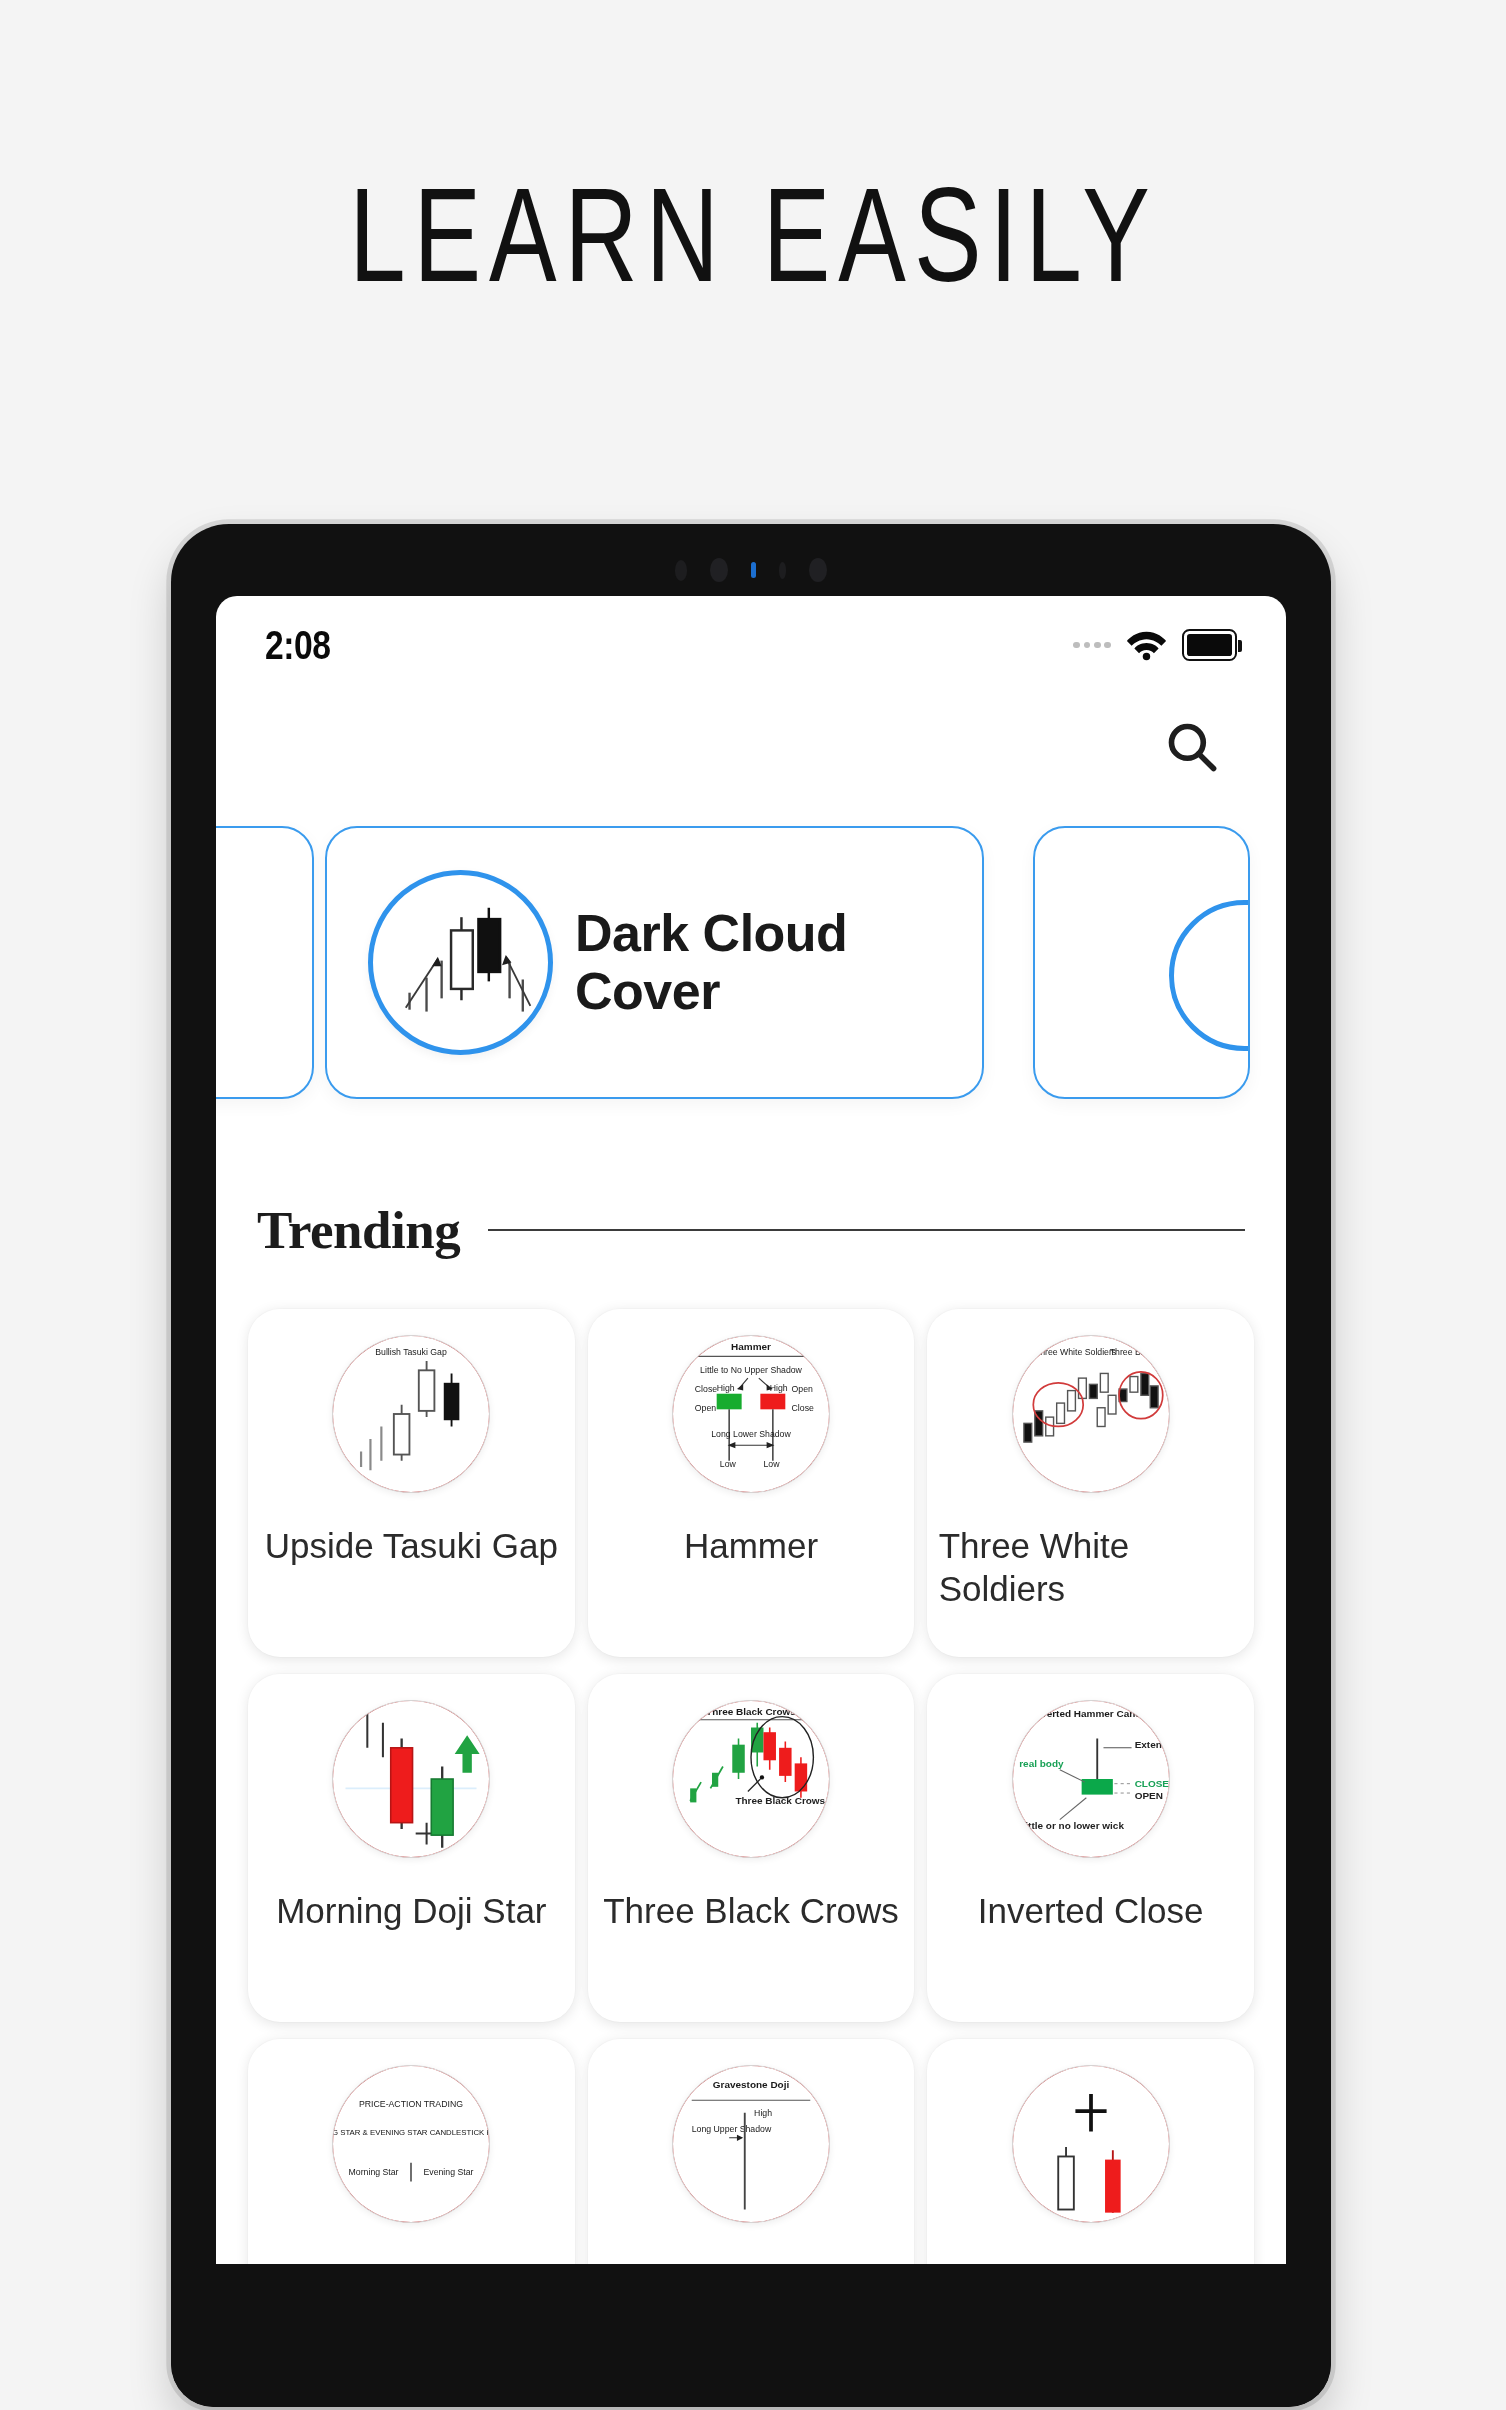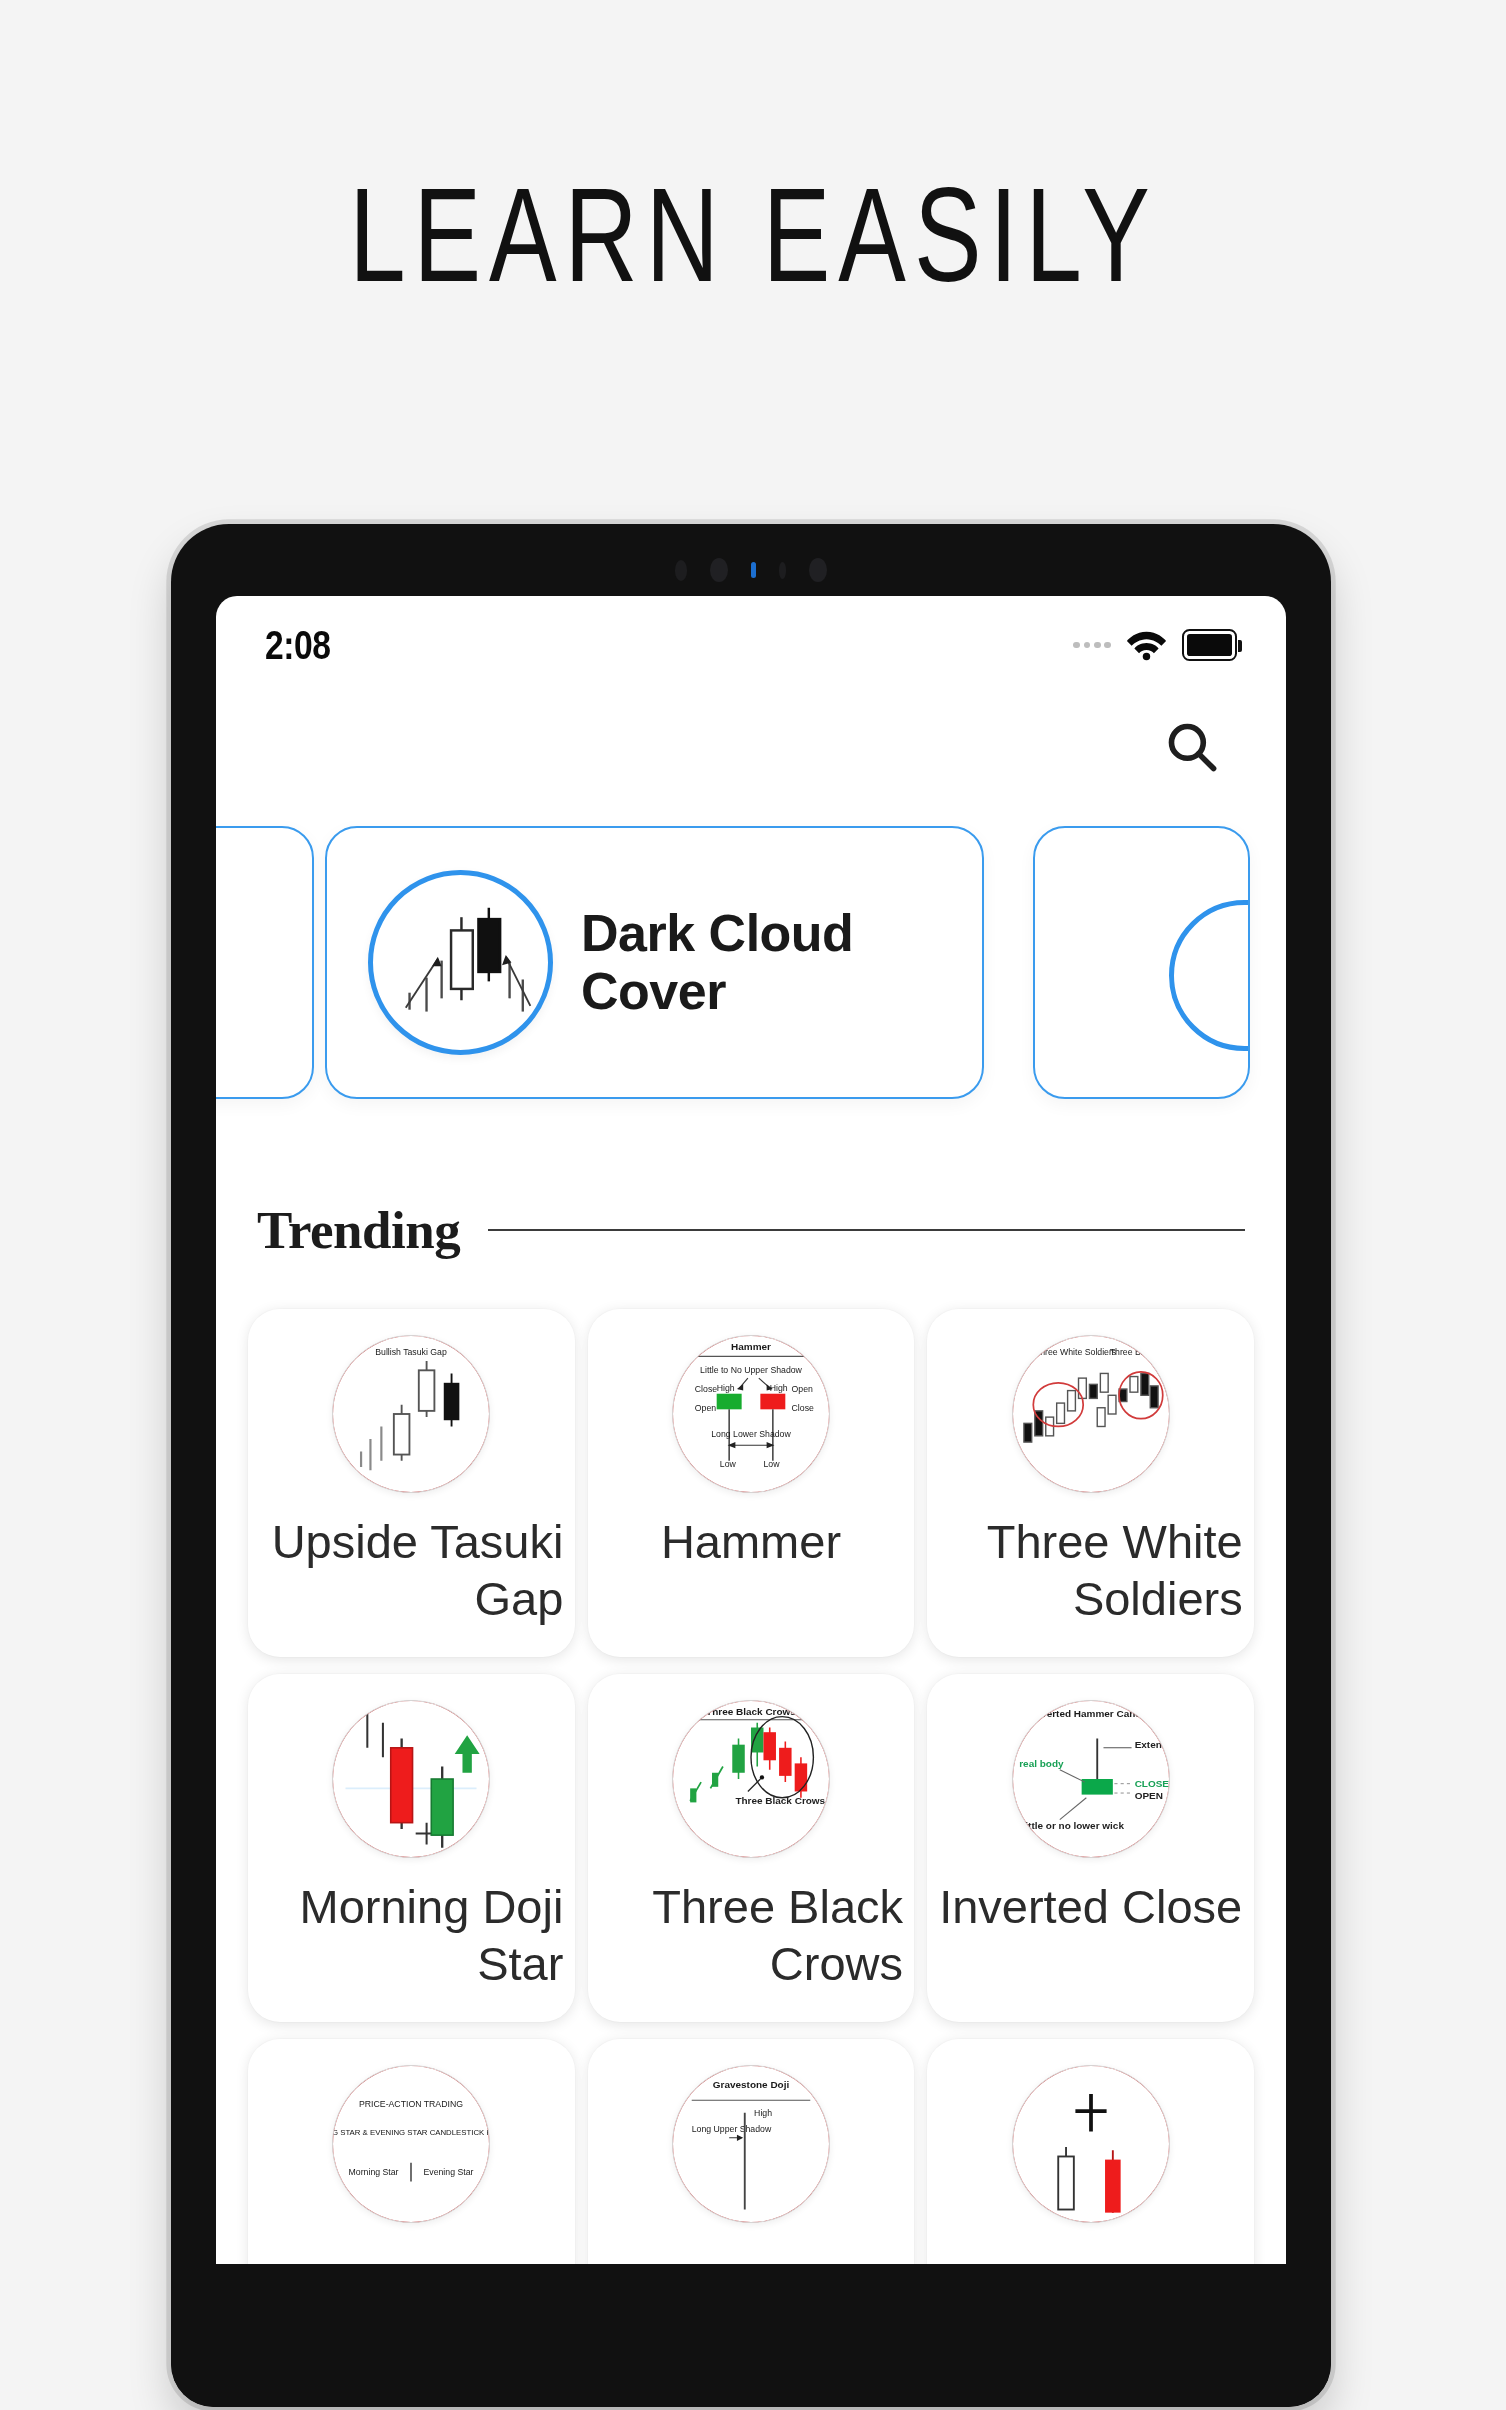--- a/index.html
+++ b/index.html
@@ -96,21 +96,21 @@
   }
   .feat-card {
     position: absolute; top: 7.5px;
     border: 2.8px solid #3a9bee;
     border-radius: 32px;
     background: #fff;
     box-shadow: 0 5.6px 17px rgba(0,0,0,0.045);
   }
   .feat-card.main {
     left: 109px; width: 659px; height: 273px;
-    display: flex; align-items: center; gap: 28px; padding-left: 41px;
+    display: flex; align-items: center; gap: 22px; padding-left: 41px;
   }
   .feat-card.prev { left: -109px; width: 207px; height: 273px; }
   .feat-card.next { left: 817px; width: 217px; height: 273px; overflow:hidden; }
 
   .feat-circle {
     width: 185px; height: 185px; min-width: 185px;
     border: 5.6px solid #2f93ec; border-radius: 50%;
     background: #fff;
     display:flex; align-items:center; justify-content:center;
     box-shadow: 0 3.8px 9.4px rgba(0,0,0,0.05);
@@ -153,22 +153,22 @@
     cursor: pointer;
     overflow: hidden;
   }
   .tile-thumb {
     width: 158px; height: 158px; border-radius: 50%;
     background: #b91c1c; border: 0.9px solid #d7d7d7;
     overflow: hidden; position: relative;
     box-shadow: 0 1.9px 7.5px rgba(0,0,0,0.07);
   }
   .tile-label {
-    margin-top: 20px;
-    font-size: 47px; color: #2b2b2b; text-align: right;
+    margin-top: 32px;
+    font-size: 35px; color: #2b2b2b; text-align: left;
     line-height: 1.22; font-weight: 400;
     padding: 0 11.3px;
   }
   .tile-thumb svg { display:block; width:100%; height:100%; }
   .tiny { font-size: 5.6px; fill:#1a1a1a; font-family:"Liberation Sans",sans-serif; }
   .tiny2 { font-size: 6.4px; fill:#1a1a1a; font-weight:bold; font-family:"Liberation Sans",sans-serif; }
   .tinyg { font-size: 6.4px; fill:#17a055; font-weight:bold; font-family:"Liberation Sans",sans-serif; }
   .tinyd { font-size: 6.4px; fill:#222; font-weight:bold; font-family:"Liberation Sans",sans-serif; }
 
   

